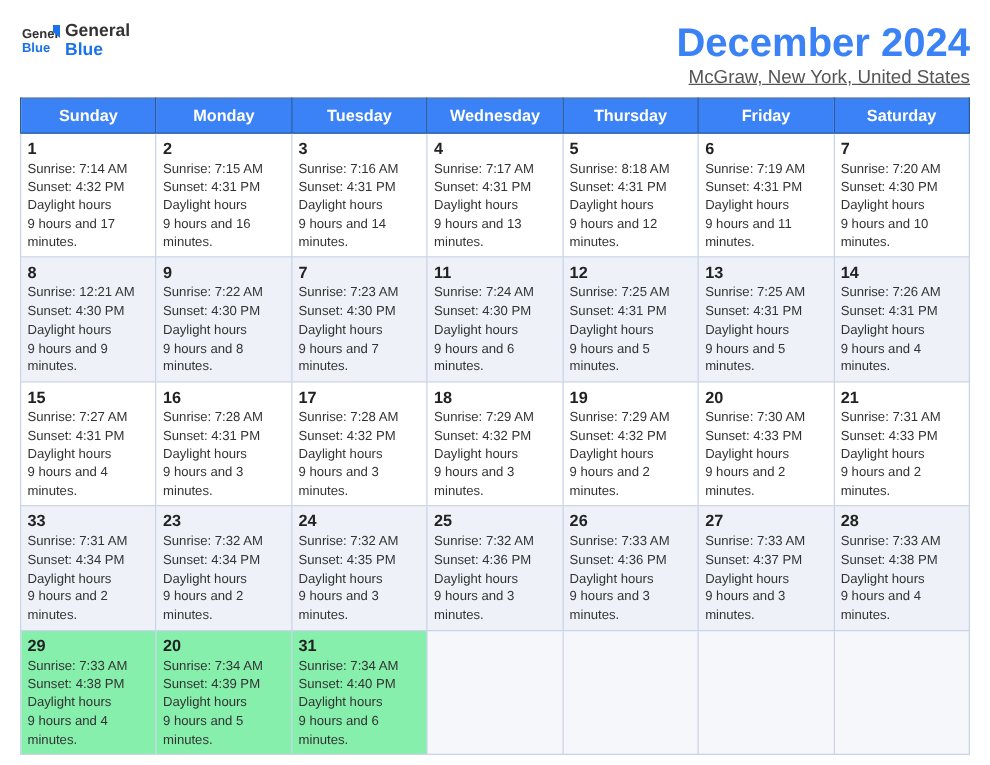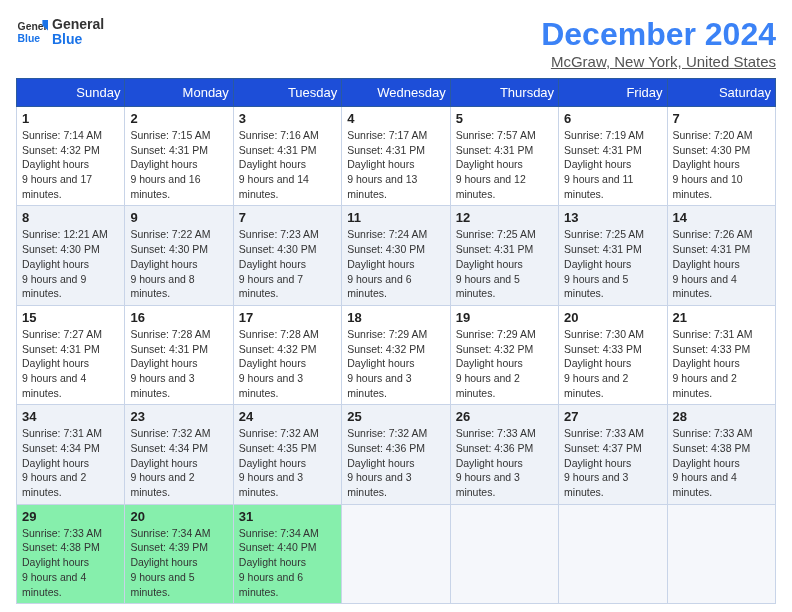--- a/index.html
+++ b/index.html
@@ -37,26 +37,26 @@
       font-size: 15px;
       color: #555;
       text-decoration: underline;
     }
     .calendar {
       width: 100%;
       border-collapse: collapse;
       font-size: 11px;
     }
     .calendar th {
-      background: #1d4ed8;
+      background: #3b82f6;
       color: #fff;
       padding: 6px 4px;
-      text-align: right;
+      text-align: center;
       font-size: 13px;
-      font-weight: normal;
+      font-weight: bold;
       border: 1px solid #2a5a9f;
     }
     .calendar td {
       border: 1px solid #c8d4e8;
       vertical-align: top;
       padding: 4px 5px;
       background: #fff;
       width: calc(100% / 7);
       min-height: 80px;
     }
@@ -149,21 +149,21 @@
         <div class="day-info">
           <span>Sunrise: 7:17 AM</span><br>
           <span>Sunset: 4:31 PM</span><br>
           <span>Daylight hours</span><br>
           <span>9 hours and 13 minutes.</span>
         </div>
       </td>
         <td>
         <span class="day-number">5</span>
         <div class="day-info">
-          <span>Sunrise: 7:57 AM</span><br>
+          <span>Sunrise: 8:18 AM</span><br>
           <span>Sunset: 4:31 PM</span><br>
           <span>Daylight hours</span><br>
           <span>9 hours and 12 minutes.</span>
         </div>
       </td>
         <td>
         <span class="day-number">6</span>
         <div class="day-info">
           <span>Sunrise: 7:19 AM</span><br>
           <span>Sunset: 4:31 PM</span><br>
@@ -306,21 +306,21 @@
         <div class="day-info">
           <span>Sunrise: 7:31 AM</span><br>
           <span>Sunset: 4:33 PM</span><br>
           <span>Daylight hours</span><br>
           <span>9 hours and 2 minutes.</span>
         </div>
       </td>
       </tr>
       <tr>
         <td>
-        <span class="day-number">34</span>
+        <span class="day-number">33</span>
         <div class="day-info">
           <span>Sunrise: 7:31 AM</span><br>
           <span>Sunset: 4:34 PM</span><br>
           <span>Daylight hours</span><br>
           <span>9 hours and 2 minutes.</span>
         </div>
       </td>
         <td>
         <span class="day-number">23</span>
         <div class="day-info">

